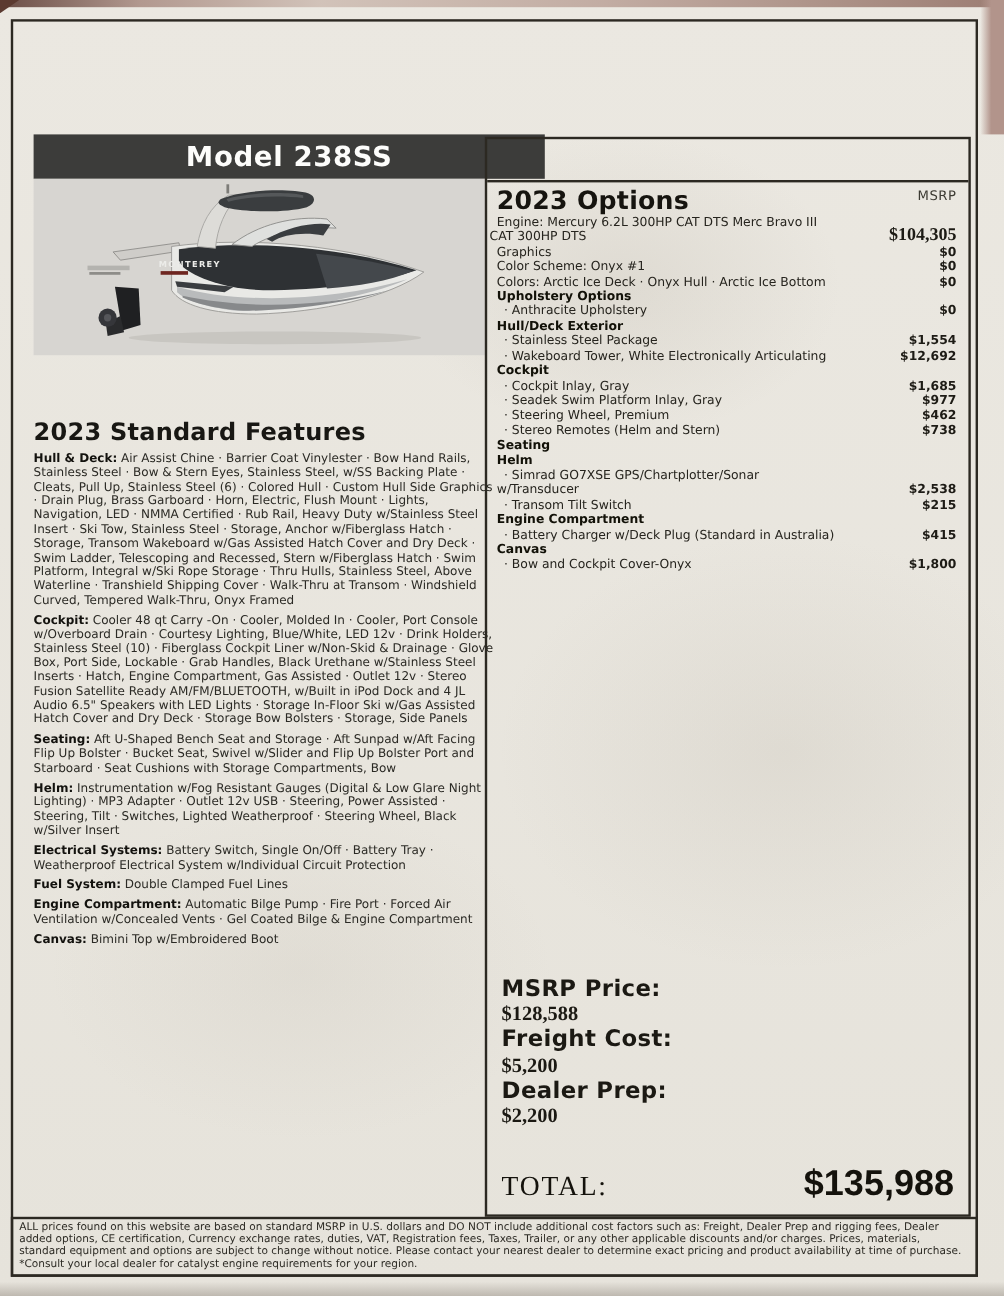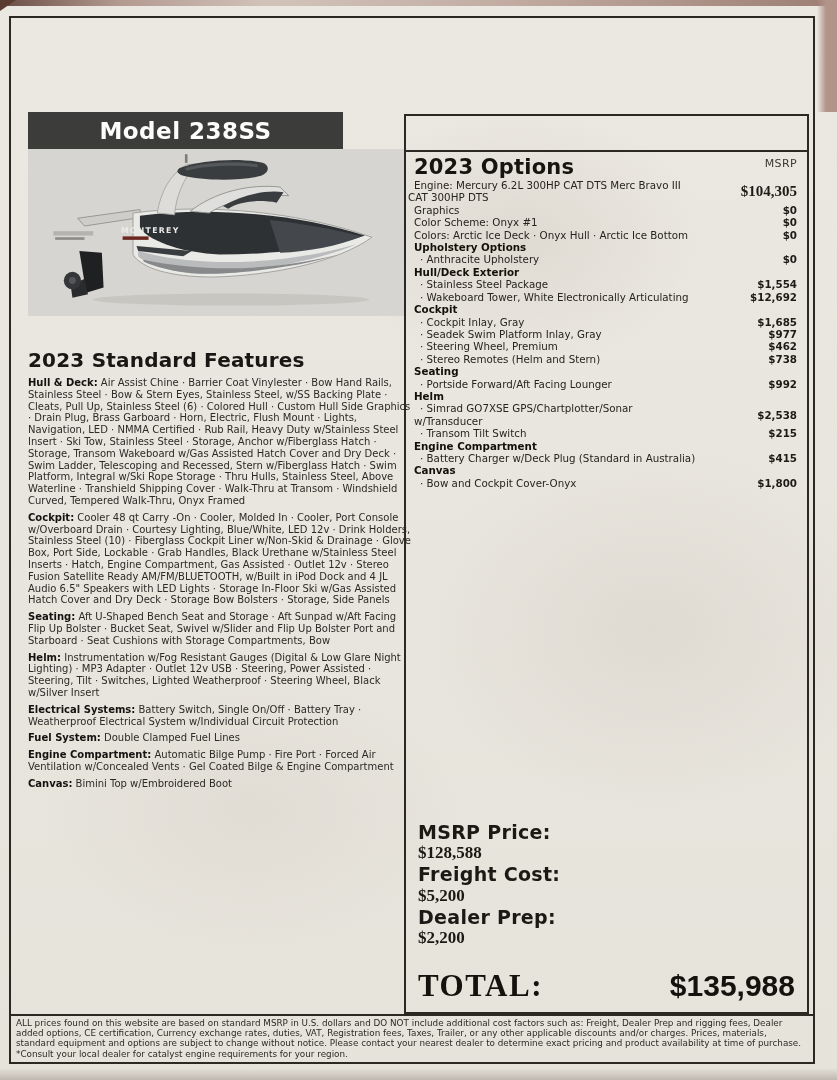--- a/index.html
+++ b/index.html
@@ -17,54 +17,54 @@
     background:linear-gradient(90deg,#53322a,#a88b81 14%,#cdbcb2 32%,#bba298 60%,#8e6b60 100%); opacity:.85; }
   .corner-strip { position:absolute; top:0; right:0; width:20px; height:112px;
     background:linear-gradient(to left,#b2948b 55%,rgba(178,148,139,0)); }
   .corner-tl { position:absolute; top:0; left:0; width:16px; height:11px; background:#5b3a30;
     clip-path:polygon(0 0,100% 0,0 100%); }
   .bottom-shadow { position:absolute; bottom:0; left:0; right:0; height:12px;
     background:linear-gradient(rgba(0,0,0,0), rgba(86,74,64,.28)); }
 
   .frame { position:absolute; left:9px; top:16px; width:806px; height:1048px; border:2px solid #2c2922; }
 
-  .model-band { position:absolute; left:17px; top:94px; width:315px; height:37px; background:#3c3c3a;
+  .model-band { position:absolute; left:17px; top:94px; width:426px; height:37px; background:#3c3c3a;
     color:#fdfdfb; display:flex; align-items:center; justify-content:center;
     font-size:23px; font-weight:bold; letter-spacing:.5px; }
 
-  .boat-area { position:absolute; left:17px; top:131px; width:377px; height:167px; background:#d7d5d1; }
+  .boat-area { position:absolute; left:17px; top:131px; width:377px; height:147px; background:#d7d5d1; }
   .boat-area svg { display:block; width:100%; height:100%; }
 
   .features { position:absolute; left:17px; top:330px; width:384px; }
   .features h2 { font-size:20px; font-weight:bold; color:#181713; margin:0 0 5px; letter-spacing:.2px; }
   .feat { font-size:10px; line-height:11.8px; color:#2b2a25; margin:0 0 5px; }
   .feat b { color:#13120e; }
 
   .options-panel { position:absolute; left:393px; top:96px; width:405px; height:900px; border:2px solid #2c2922; }
   .opt-headrow { height:36px; border-bottom:2px solid #2c2922; }
   .opt-body { position:relative; padding:4px 10px 0 8px; }
   .opt-title-row { display:flex; justify-content:space-between; align-items:flex-start; margin-bottom:1px; }
   .opt-title { font-size:21px; font-weight:bold; color:#16140f; line-height:1.05; letter-spacing:.2px; }
   .msrp-label { font-size:11px; color:#3c3a32; padding-top:1px; letter-spacing:.4px; }
-  .opt-row { display:flex; justify-content:space-between; align-items:center;
+  .opt-row { display:flex; justify-content:space-between; align-items:flex-end;
     font-size:10.3px; line-height:12.4px; color:#26241e; }
   .opt-row.header { font-weight:bold; color:#121108; }
   .opt-row.indent .lbl { padding-left:6px; }
   .opt-row .lbl { max-width:300px; }
   .opt-row .cont { margin-left:-6px; }
   .opt-price { font-weight:bold; white-space:nowrap; margin-left:8px; color:#1d1b15; }
   .opt-price.serif { font-family:"Liberation Serif", serif; font-size:15px; line-height:15px; }
 
   .summary { position:absolute; left:12px; right:12px; bottom:8px; }
   .sum-row { display:flex; justify-content:space-between; align-items:baseline;flex-direction:column; }
   .sum-label { font-size:19px; font-weight:bold; color:#1b1913; line-height:22.5px; letter-spacing:.3px; }
   .sum-value { font-family:"Liberation Serif", serif; font-size:17px; font-weight:bold; color:#1b1913; }
   .total-row { display:flex; justify-content:space-between; align-items:baseline; margin-top:20px; }
-  .total-label { font-family:"Liberation Serif", serif; font-size:31px; font-weight:bold;
-    color:#14120c; letter-spacing:1.5px; }
+  .total-label { font-family:"Liberation Serif", serif; font-size:23px; font-weight:normal;
+    color:#14120c; letter-spacing:1.5px;margin-top:16px; }
   .total-value { font-family:Liberation Sans, sans-serif; font-size:30px; font-weight:bold; color:#14120c; }
 
   .footer-box { position:absolute; left:-2px; right:-2px; bottom:-2px; height:50px; border:2px solid #2c2922;
     padding:2px 5px; font-size:8.8px; line-height:10.2px; color:#2d2b25; }
 </style>
 </head>
 <body>
 
 <div class="sheet">
   <div class="top-edge"></div>
@@ -196,24 +196,20 @@
               <div class="lbl"><span>· Steering Wheel, Premium</span></div>
               <div class="opt-price">$462</div>
             </div>
             <div class="opt-row indent">
               <div class="lbl"><span>· Stereo Remotes (Helm and Stern)</span></div>
               <div class="opt-price">$738</div>
             </div>
             <div class="opt-row header">
               <div class="lbl">Seating</div>
             </div>
-            <div class="opt-row indent">
-              <div class="lbl"><span>· Portside Forward/Aft Facing Lounger</span></div>
-              <div class="opt-price">$992</div>
-            </div>
             <div class="opt-row header">
               <div class="lbl">Helm</div>
             </div>
             <div class="opt-row indent">
               <div class="lbl"><span>· Simrad GO7XSE GPS/Chartplotter/Sonar</span><div class="cont">w/Transducer</div></div>
               <div class="opt-price">$2,538</div>
             </div>
             <div class="opt-row indent">
               <div class="lbl"><span>· Transom Tilt Switch</span></div>
               <div class="opt-price">$215</div>

